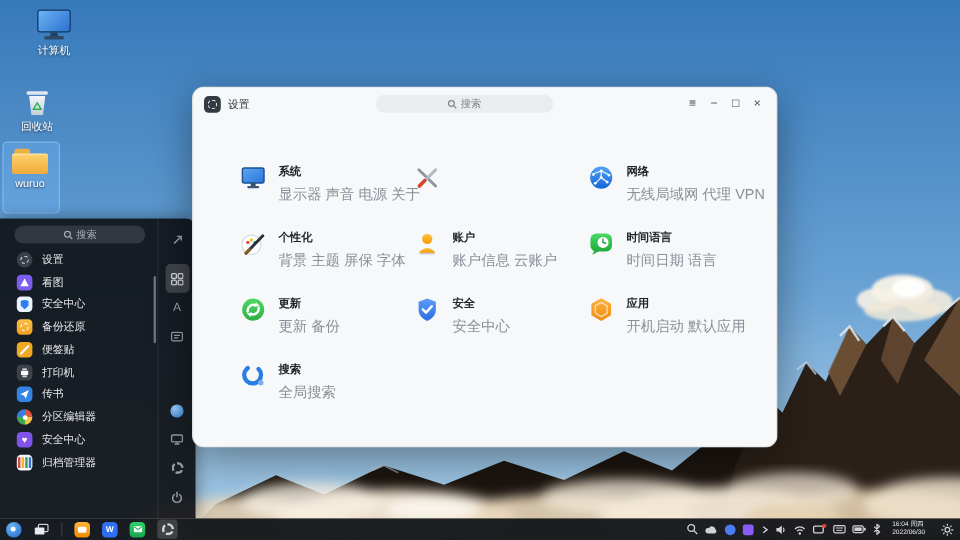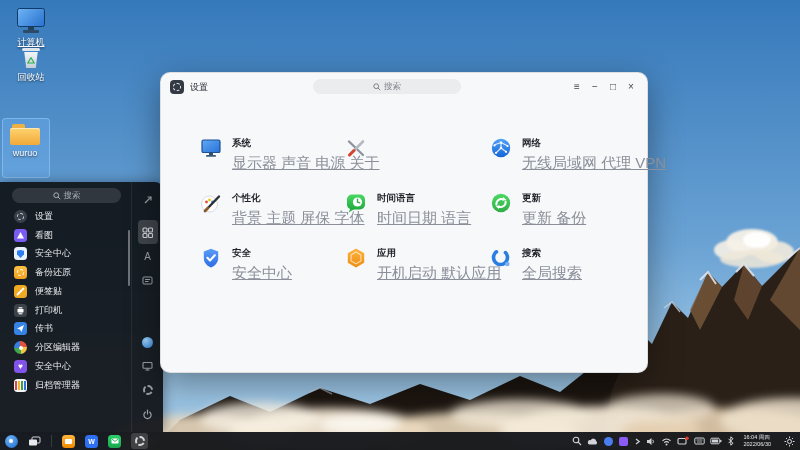--- a/index.html
+++ b/index.html
@@ -41,21 +41,21 @@
   .app-badge{width:14px;height:14px;border-radius:4px;background:#333a43;display:flex;align-items:center;justify-content:center;color:#e6e8ea;}
   .app-badge .gear{width:8px;height:8px;border-width:1.6px;}
   .win-title{font-size:9px;color:#2c3138;margin-left:6px;}
   .w-search{position:absolute;left:152px;top:6px;width:148px;height:15px;background:#ebecee;border-radius:8px;display:flex;align-items:center;justify-content:center;gap:3px;color:#7d838c;font-size:8.5px;}
   .controls{margin-left:auto;display:flex;gap:4px;}
   .ctl{width:14px;height:14px;display:flex;align-items:center;justify-content:center;color:#43484f;font-size:10px;line-height:1;border-radius:3px;}
   .grid{padding:35px 0 0 38px;display:grid;grid-template-columns:145px 145px 145px;row-gap:23px;}
   .cat{display:flex;gap:9px;height:32px;}
   .cat-icon{width:24px;height:24px;flex:none;}
   .cat-title{font-size:9.5px;font-weight:bold;color:#1f2329;margin-top:1px;}
-  .cat-sub{font-size:15px;color:#8a8f99;margin-top:4px;white-space:nowrap;text-decoration:underline;}
+  .cat-sub{font-size:12px;color:#8a8f99;margin-top:4px;white-space:nowrap;}
 
   
   .taskbar{position:absolute;left:0;bottom:0;width:800px;height:18px;background:rgba(16,18,22,.94);display:flex;align-items:center;padding:0 5px;box-sizing:border-box;}
   .tb-left{display:flex;align-items:center;gap:10px;}
   .tbi{width:13px;height:13px;position:relative;display:flex;align-items:center;justify-content:center;}
   .tb-sep{width:1px;height:12px;background:rgba(255,255,255,.14);}
   .tbi-active{width:17px;height:16px;background:rgba(255,255,255,.16);border-radius:3px;display:flex;align-items:center;justify-content:center;color:#d5d9de;}
   .tb-right{margin-left:auto;display:flex;align-items:center;gap:5px;color:#d0d4d9;}
   .tb-clock{font-size:5.5px;line-height:7px;color:#e8eaed;text-align:left;margin:0 3px;white-space:nowrap;}
   .round-app{border-radius:3.5px;width:13px;height:13px;display:flex;align-items:center;justify-content:center;color:#fff;font-weight:bold;}
@@ -107,29 +107,29 @@
       <ellipse cx="730" cy="436" rx="110" ry="28" fill="#e3cdae" opacity=".9"></ellipse>
       <ellipse cx="790" cy="420" rx="70" ry="22" fill="#efe2cc" opacity=".85"></ellipse>
       <ellipse cx="260" cy="418" rx="60" ry="16" fill="#f8f0e2" opacity=".8"></ellipse>
       <ellipse cx="520" cy="414" rx="70" ry="15" fill="#f3e8d6" opacity=".8"></ellipse>
       <ellipse cx="660" cy="408" rx="55" ry="14" fill="#efe4d2" opacity=".75"></ellipse>
       <ellipse cx="360" cy="424" rx="40" ry="10" fill="#fbf7ef" opacity=".9"></ellipse>
     </g>
   </svg>
 
   <div class="sel-box"></div>
-  <div class="dicon" style="left:5px;top:8px;text-decoration:underline;">
+  <div class="dicon" style="left:19px;top:8px;">
     <div class="glyph">
       <div class="comp-screen"></div>
         <div class="comp-stand"></div>
         <div class="comp-base"></div>
     </div>
     <span>计算机</span>
   </div>
-  <div class="dicon" style="left:5px;top:48px;">
+  <div class="dicon" style="left:5px;top:76px;">
     <div class="glyph">
       <div class="trash-lid"></div>
       <div class="trash-body">
           <svg width="8" height="7">
             <polygon points="4,0.8 7.2,6 0.8,6" fill="none" stroke="#2eae4f" stroke-width="1.2"></polygon>
           </svg>
         </div>
     </div>
     <span>回收站</span>
   </div>
@@ -353,20 +353,37 @@
             <circle cx="13.5" cy="11" r="1.4" fill="#3498db"></circle>
           <line x1="6" y1="20" x2="20" y2="5.5" stroke="#2b2f36" stroke-width="2.4" stroke-linecap="round"></line>
           <line x1="6" y1="20" x2="9" y2="17" stroke="#8a5a2b" stroke-width="2.6" stroke-linecap="round"></line>
         </svg>
         <div>
             <div class="cat-title">个性化</div>
         <div class="cat-sub">背景 主题 屏保 字体</div>
           </div>
       </div>
 
+      <div class="cat">
+        <svg class="cat-icon" viewBox="0 0 24 24">
+          <defs>
+              <linearGradient id="gAcc" x1="0" y1="0" x2="0" y2="1">
+                <stop offset="0" stop-color="#ffc24a"></stop>
+                <stop offset="1" stop-color="#f59b00"></stop>
+              </linearGradient>
+            </defs>
+          <rect x="5.5" y="19.2" width="13" height="1.8" rx=".9" fill="#c8cdd4"></rect>
+          <circle cx="12" cy="8" r="4.3" fill="url(#gAcc)"></circle>
+          <path d="M5.5 19 Q12 12.5 18.5 19 L18.5 19.6 L5.5 19.6 Z" fill="url(#gAcc)"></path>
+        </svg>
+        <div>
+            <div class="cat-title">账户</div>
+        <div class="cat-sub">账户信息 云账户</div>
+          </div>
+      </div>
 
       <div class="cat">
         <svg class="cat-icon" viewBox="0 0 24 24">
           <defs>
               <linearGradient id="gTL" x1="0" y1="0" x2="0" y2="1">
                 <stop offset="0" stop-color="#47d963"></stop>
                 <stop offset="1" stop-color="#22ab3e"></stop>
               </linearGradient>
             </defs>
           <rect x="3" y="3.5" width="18" height="15" rx="5" fill="url(#gTL)"></rect>

